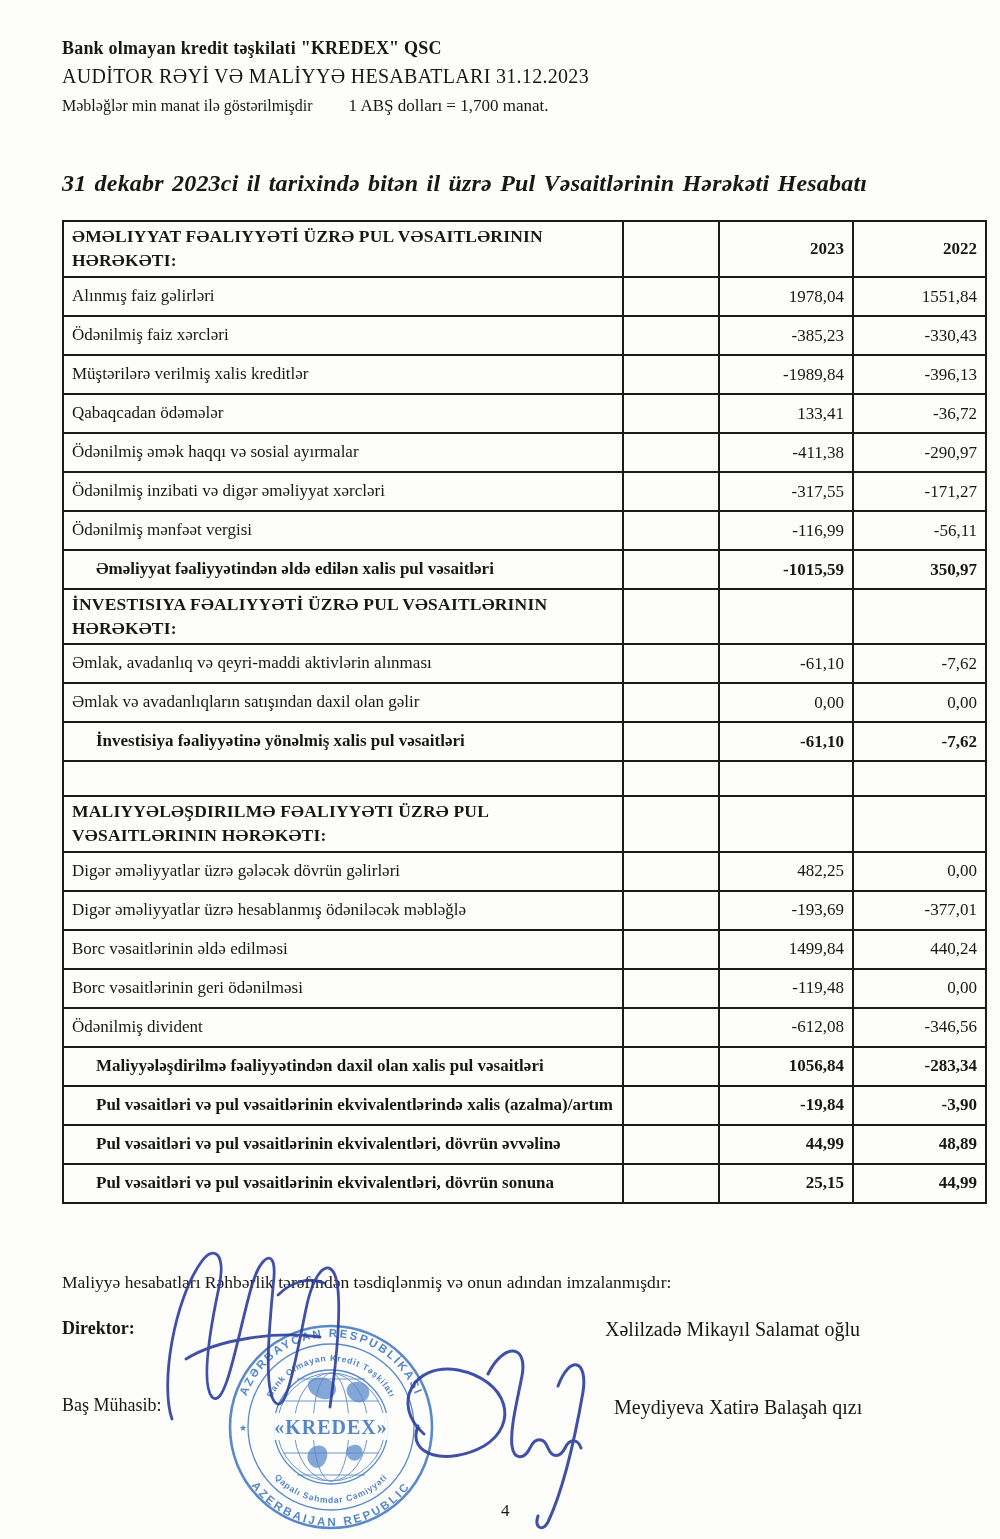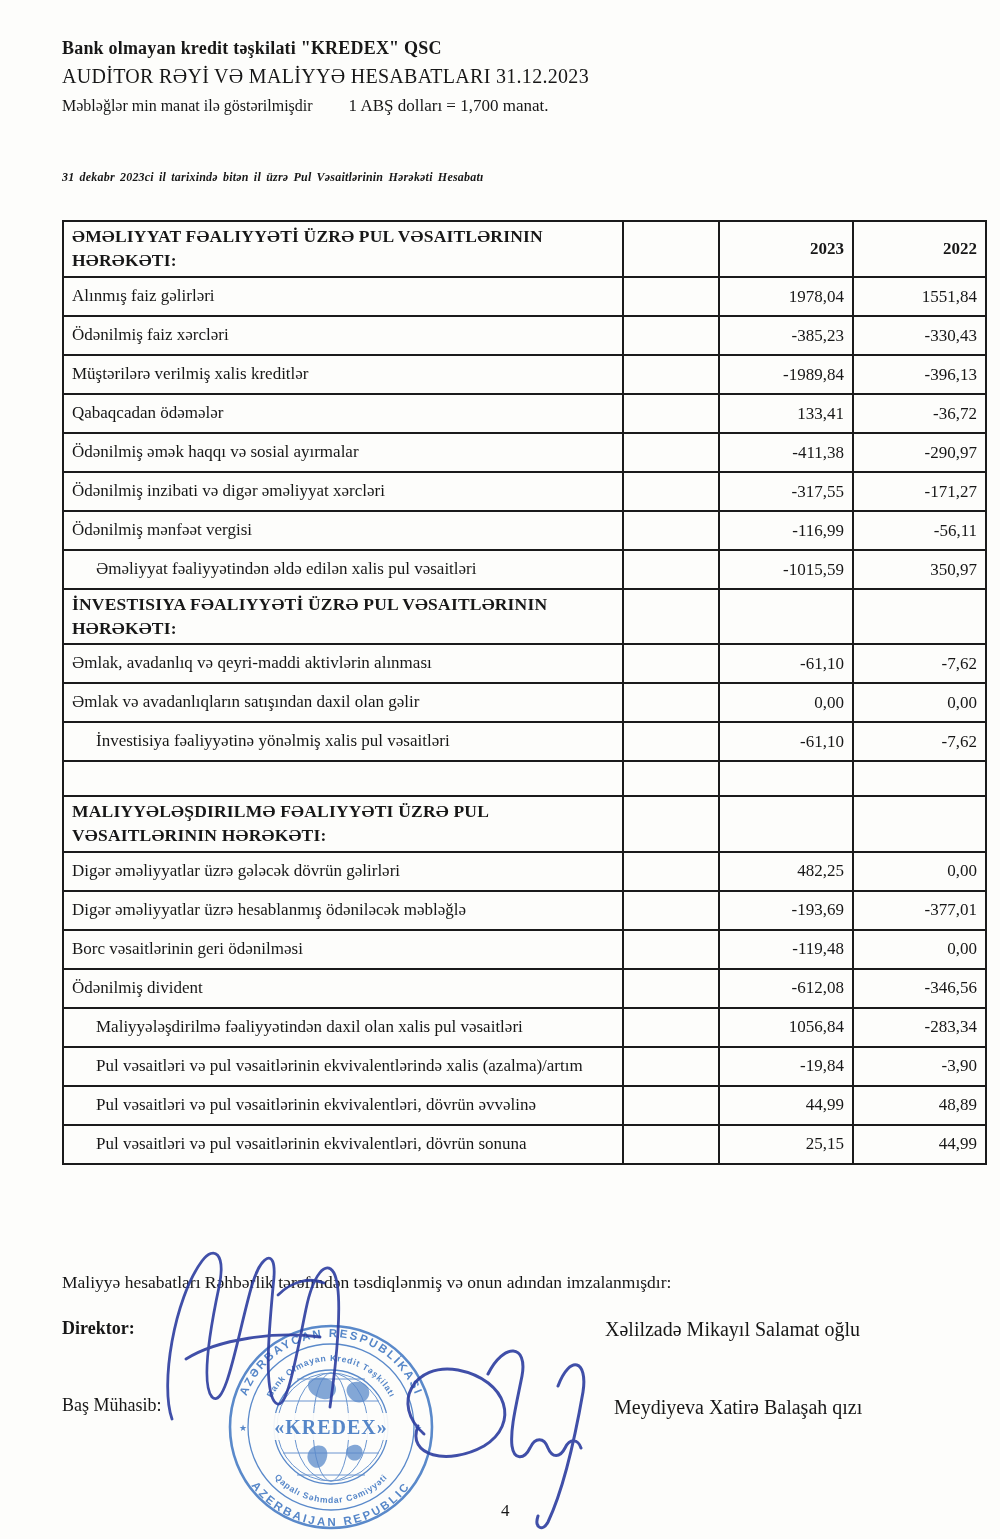--- a/index.html
+++ b/index.html
@@ -9,21 +9,21 @@
   }
   
   .doc-header{position:absolute;left:62px;top:36px;line-height:1.35;}
   .org-name{font-size:18px;font-weight:bold;letter-spacing:.2px;}
   .audit-line{font-size:20px;margin-top:3px;letter-spacing:.3px;}
   .note-line{font-size:16px;margin-top:5px;}
   .note-gap{display:inline-block;width:36px;}
   .note-rate{font-size:17px;}
   
   .report-title{
-    position:absolute;left:62px;top:170px;font-size:12px;font-weight:bold;
+    position:absolute;left:62px;top:170px;font-size:24px;font-weight:bold;
     font-style:italic;letter-spacing:.2px;word-spacing:2px;
   }
   
   table.cashflow{
     position:absolute;left:62px;top:220px;width:923px;
     border-collapse:collapse;table-layout:fixed;
   }
   table.cashflow td{
     border:2px solid #1b1b1b;font-size:17px;padding:3px 8px;vertical-align:middle;
     overflow:hidden;
@@ -32,21 +32,21 @@
   col.c-gap{width:96px;}
   col.c-v1{width:134px;}
   col.c-v2{width:133px;}
   td.c-label{padding-left:9px;padding-right:46px;line-height:1.35;}
   td.c-v{text-align:right;padding-right:9px;margin-left:48px;}
   tr.row-header td{font-weight:bold;height:48px;}
   tr.row-header td.c-label{font-size:17.5px;letter-spacing:.2px;}
   tr.row-section td{font-weight:bold;height:46px;}
   tr.row-section td.c-label{font-size:17.5px;letter-spacing:.2px;margin-top:24px;}
   tr.row-normal td{height:31px;}
-  tr.row-bold td{font-weight:normal;height:31px;padding-left:32px;}
+  tr.row-bold td{font-weight:bold;height:31px;padding-left:32px;}
   tr.row-empty td{height:27px;}
   
   .approval-line{position:absolute;left:62px;top:1272px;font-size:17.5px;}
   .role-label{position:absolute;font-size:18px;}
   .person-name{position:absolute;font-size:20px;text-align:right;}
   .director-label{left:62px;top:1318px;font-weight:bold;}
   .director-name{left:605px;top:1318px;}
   .accountant-label{left:62px;top:1395px;}
   .accountant-name{left:614px;top:1396px;}
   .page-number{position:absolute;left:501px;top:1501px;font-size:17px;}
@@ -171,20 +171,26 @@
           <td class="c-label">Digər əməliyyatlar üzrə gələcək dövrün gəlirləri</td>
           <td class="c-gap"></td>
           <td class="c-v">482,25</td>
           <td class="c-v">0,00</td>
         </tr>
         <tr class="row-normal">
           <td class="c-label">Digər əməliyyatlar üzrə hesablanmış ödəniləcək məbləğlə</td>
           <td class="c-gap"></td>
           <td class="c-v">-193,69</td>
           <td class="c-v">-377,01</td>
+        </tr>
+        <tr class="row-normal">
+          <td class="c-label">Borc vəsaitlərinin əldə edilməsi</td>
+          <td class="c-gap"></td>
+          <td class="c-v">1499,84</td>
+          <td class="c-v">440,24</td>
         </tr>
         <tr class="row-normal">
           <td class="c-label">Borc vəsaitlərinin geri ödənilməsi</td>
           <td class="c-gap"></td>
           <td class="c-v">-119,48</td>
           <td class="c-v">0,00</td>
         </tr>
         <tr class="row-normal">
           <td class="c-label">Ödənilmiş divident</td>
           <td class="c-gap"></td>

